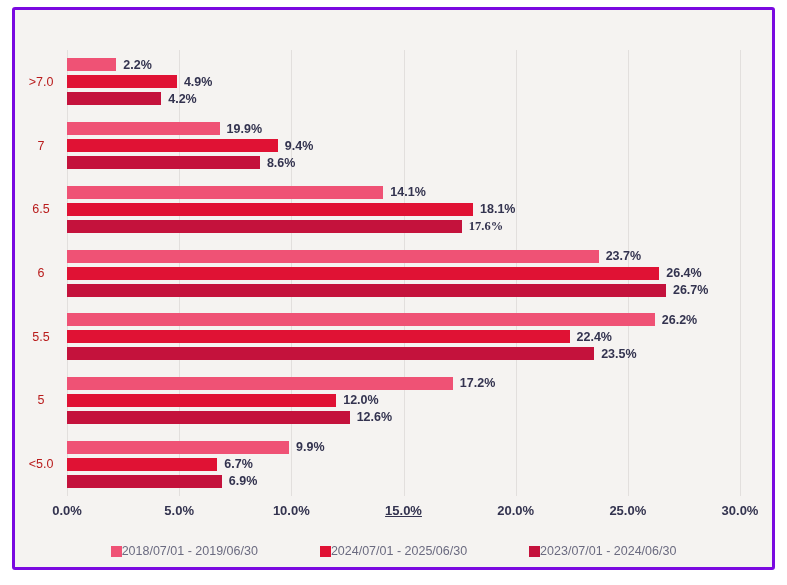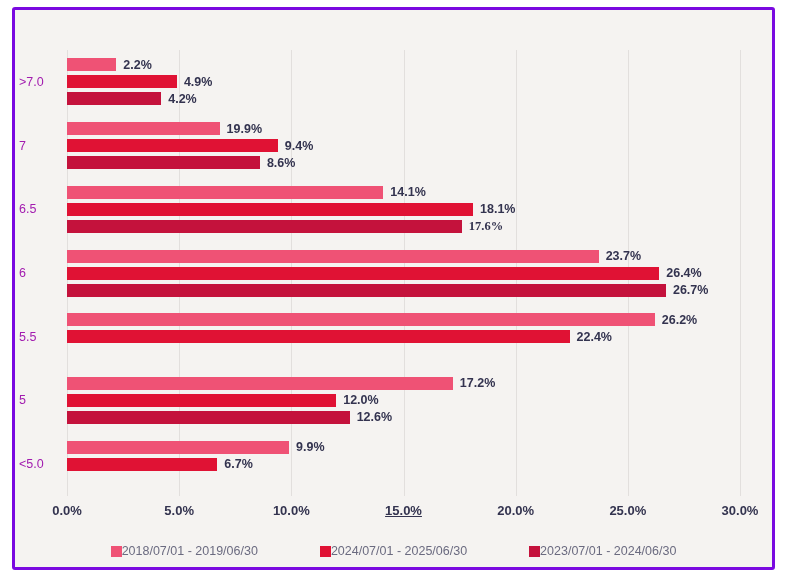--- a/index.html
+++ b/index.html
@@ -42,23 +42,23 @@
     bottom: 0;
     width: 1px;
     background: #e2dfdd;
   }
 
   
   .cat-label {
     position: absolute;
     right: 0;
     width: 44px;
-    text-align: left;
+    text-align: center;
     font-size: 12.5px;
-    color: #a21caf;
+    color: #b91c1c;
     transform: translateY(-50%);
     white-space: nowrap;
   }
   #y-axis {
     position: absolute;
     left: 0;
     top: 40px;
     width: 48px;
     height: 446px;
   }
@@ -223,20 +223,24 @@
       </div>
       <div class="bar-group" style="top: 263.214px; height: 47px;">
         <div class="bar-row" style="top: 0px; width: 673px;">
           <div class="bar s0" title="2018/07/01 - 2019/06/30 5.5: 26.2%" style="width: 587.753px; background: rgb(239, 82, 117);"></div>
           <span class="bar-value" style="left: 587.753px;">26.2%</span>
         </div>
         <div class="bar-row" style="top: 17px; width: 673px;">
           <div class="bar s1" title="2024/07/01 - 2025/06/30 5.5: 22.4%" style="width: 502.507px; background: rgb(224, 18, 52);"></div>
           <span class="bar-value" style="left: 502.507px;">22.4%</span>
         </div>
+        <div class="bar-row" style="top: 34px; width: 673px;">
+          <div class="bar s2" title="2023/07/01 - 2024/06/30 5.5: 23.5%" style="width: 527.183px; background: rgb(196, 18, 60);"></div>
+          <span class="bar-value" style="left: 527.183px;">23.5%</span>
+        </div>
       </div>
       <div class="bar-group" style="top: 326.929px; height: 47px;">
         <div class="bar-row" style="top: 0px; width: 673px;">
           <div class="bar s0" title="2018/07/01 - 2019/06/30 5: 17.2%" style="width: 385.853px; background: rgb(239, 82, 117);"></div>
           <span class="bar-value" style="left: 385.853px;">17.2%</span>
         </div>
         <div class="bar-row" style="top: 17px; width: 673px;">
           <div class="bar s1" title="2024/07/01 - 2025/06/30 5: 12.0%" style="width: 269.2px; background: rgb(224, 18, 52);"></div>
           <span class="bar-value" style="left: 269.2px;">12.0%</span>
         </div>
@@ -246,20 +250,24 @@
         </div>
       </div>
       <div class="bar-group" style="top: 390.643px; height: 47px;">
         <div class="bar-row" style="top: 0px; width: 673px;">
           <div class="bar s0" title="2018/07/01 - 2019/06/30 &lt;5.0: 9.9%" style="width: 222.09px; background: rgb(239, 82, 117);"></div>
           <span class="bar-value" style="left: 222.09px;">9.9%</span>
         </div>
         <div class="bar-row" style="top: 17px; width: 673px;">
           <div class="bar s1" title="2024/07/01 - 2025/06/30 &lt;5.0: 6.7%" style="width: 150.303px; background: rgb(224, 18, 52);"></div>
           <span class="bar-value" style="left: 150.303px;">6.7%</span>
+        </div>
+        <div class="bar-row" style="top: 34px; width: 673px;">
+          <div class="bar s2" title="2023/07/01 - 2024/06/30 &lt;5.0: 6.9%" style="width: 154.79px; background: rgb(196, 18, 60);"></div>
+          <span class="bar-value" style="left: 154.79px;">6.9%</span>
         </div>
       </div>
     </div>
 
   <div id="x-axis">
       <div class="x-tick" style="left: 0px;">0.0%</div>
       <div class="x-tick" style="left: 112.167px;">5.0%</div>
       <div class="x-tick" style="left: 224.333px;">10.0%</div>
       <div class="x-tick" style="left: 336.5px; text-decoration: underline;">15.0%</div>
       <div class="x-tick" style="left: 448.667px;">20.0%</div>

